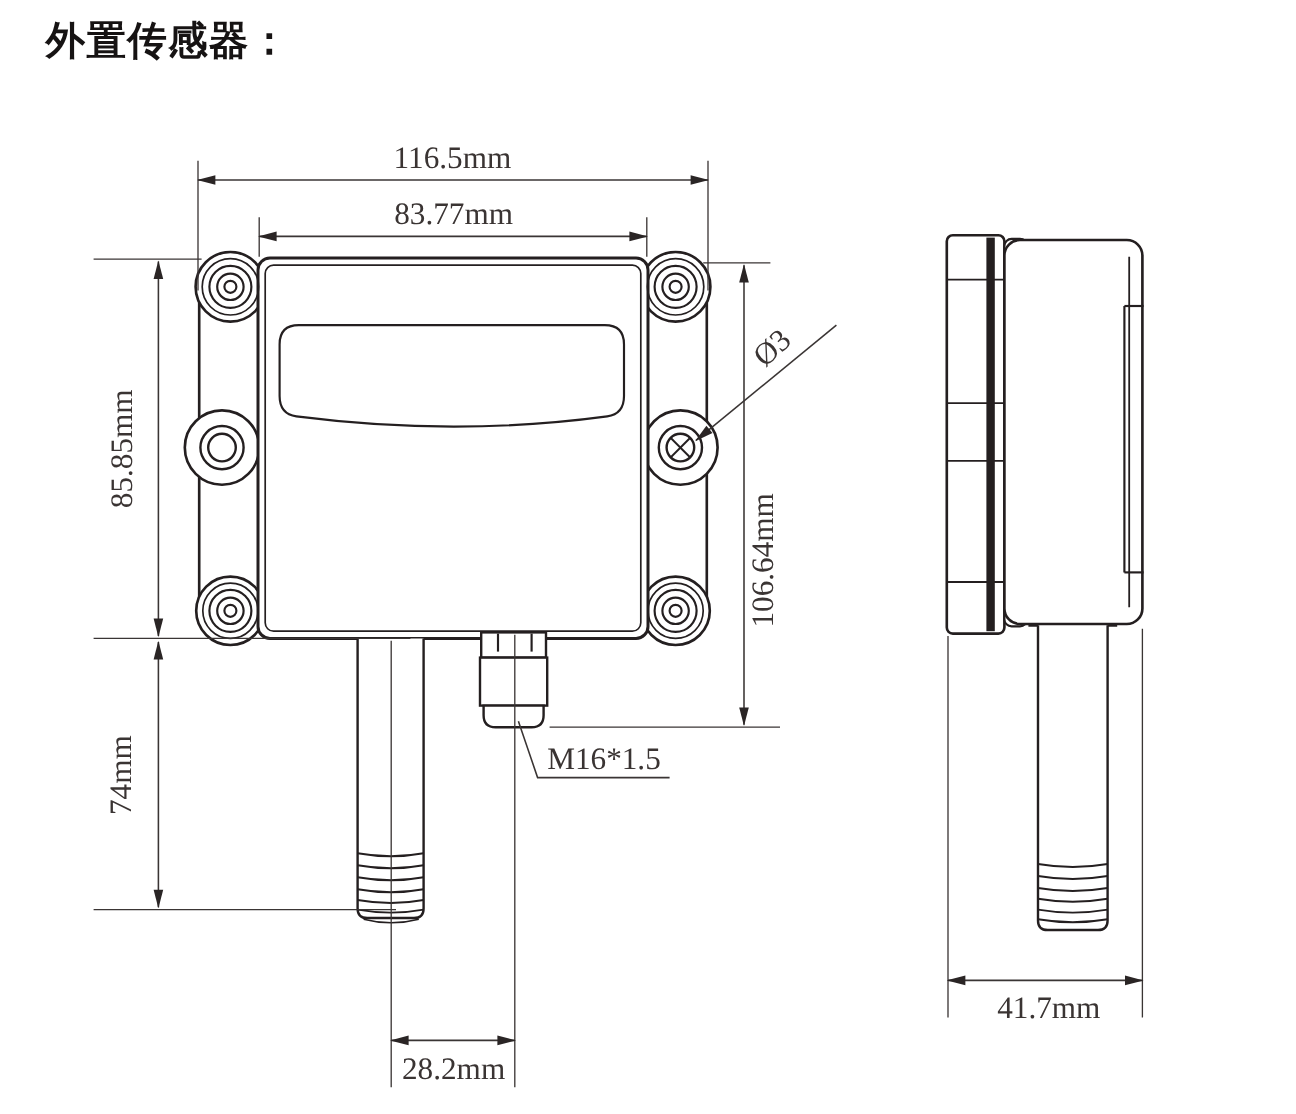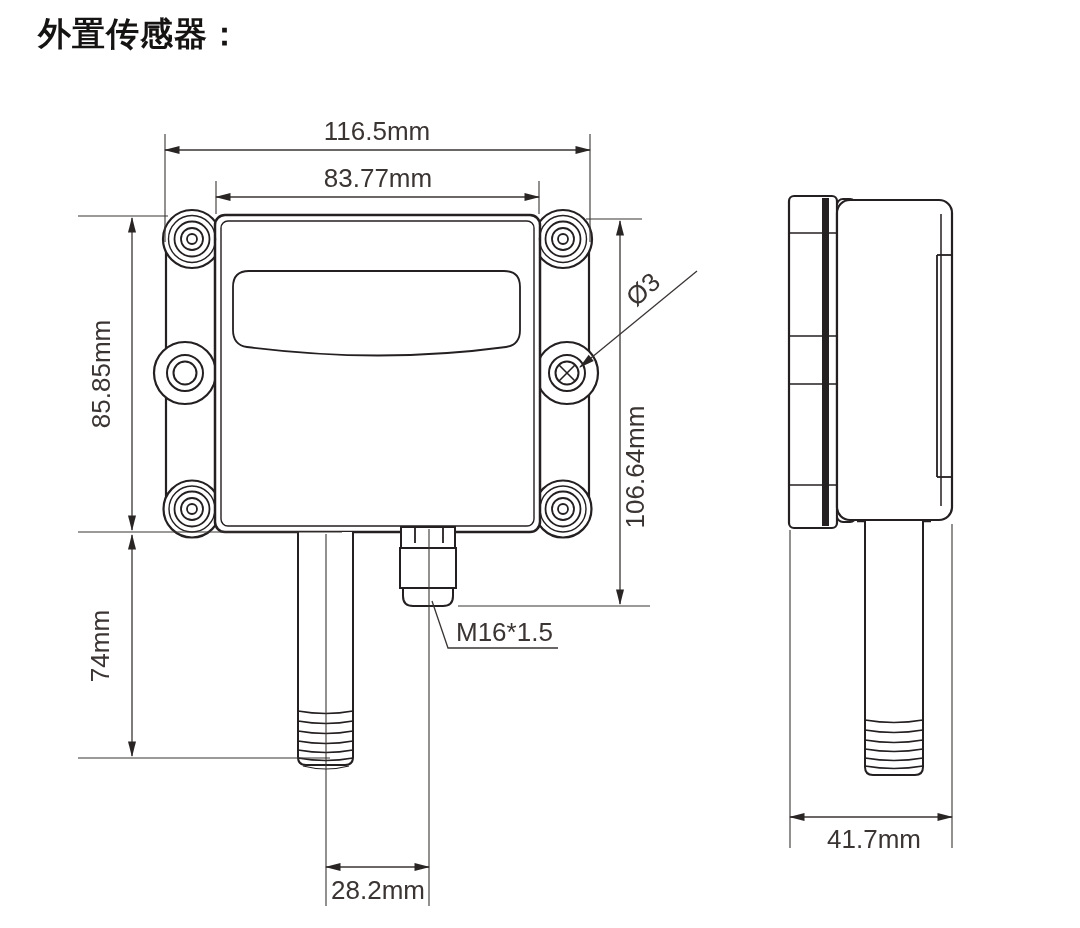--- a/index.html
+++ b/index.html
@@ -1,17 +1,17 @@
 <!DOCTYPE html>
 <html><head>
 <meta charset="utf-8">
 <style>
   html,body{margin:0;padding:0;background:#ffffff;}
   .stage{position:relative;width:1080px;height:928px;background:#ffffff;overflow:hidden;
-         font-family:Liberation Sans, sans-serif;}
+         font-family:Liberation Serif, serif;}
   .page-title{position:absolute;left:38px;top:12px;font-size:33px;font-weight:bold;
               color:#161313;letter-spacing:1px;white-space:nowrap;}
   svg{position:absolute;left:0;top:0;}
   .outline{fill:#ffffff;stroke:#241f20;stroke-width:2.2;}
   .outline-thin{fill:none;stroke:#241f20;stroke-width:1.4;}
   .ring{fill:none;stroke:#241f20;stroke-width:1.8;}
   .dimline{stroke:#3a3534;stroke-width:1.3;fill:none;}
   .extline{stroke:#3a3534;stroke-width:1.1;fill:none;}
   .dimtext{font-size:26px;fill:#3a3433;}
   .mid{text-anchor:middle;}

